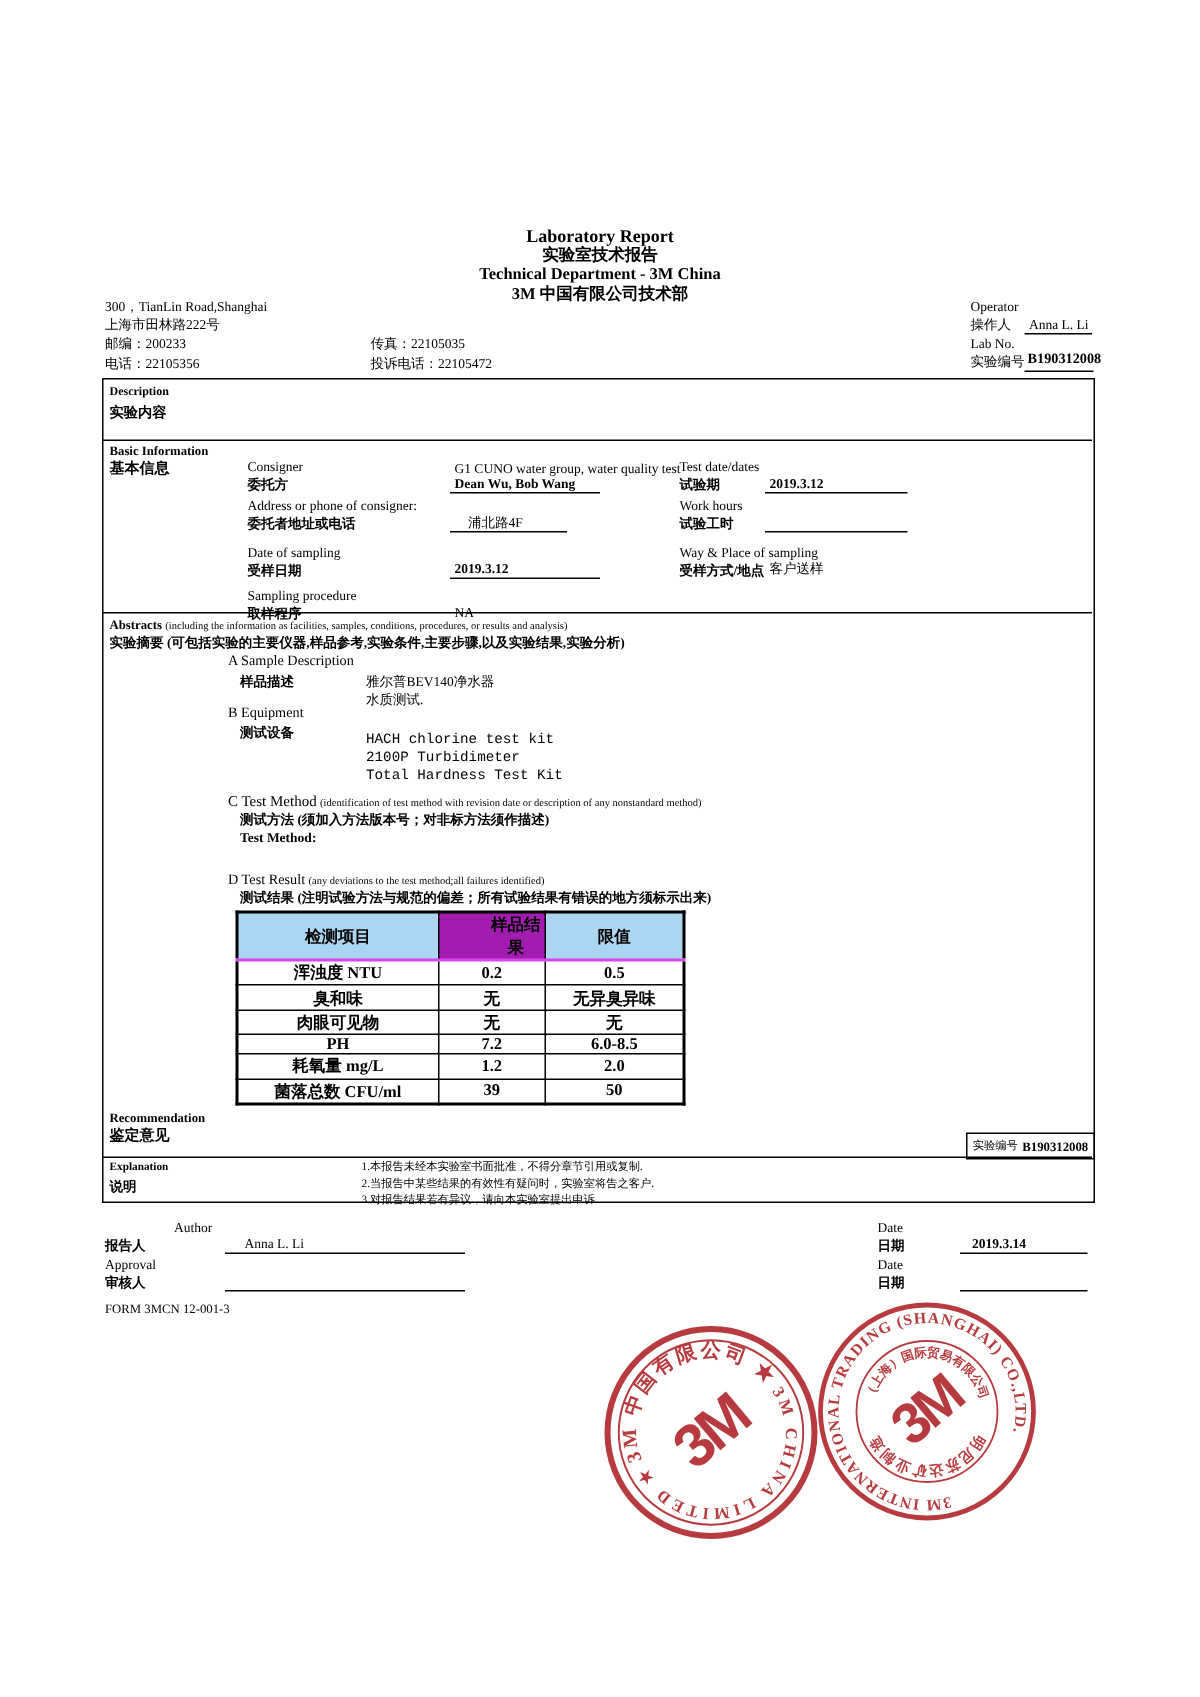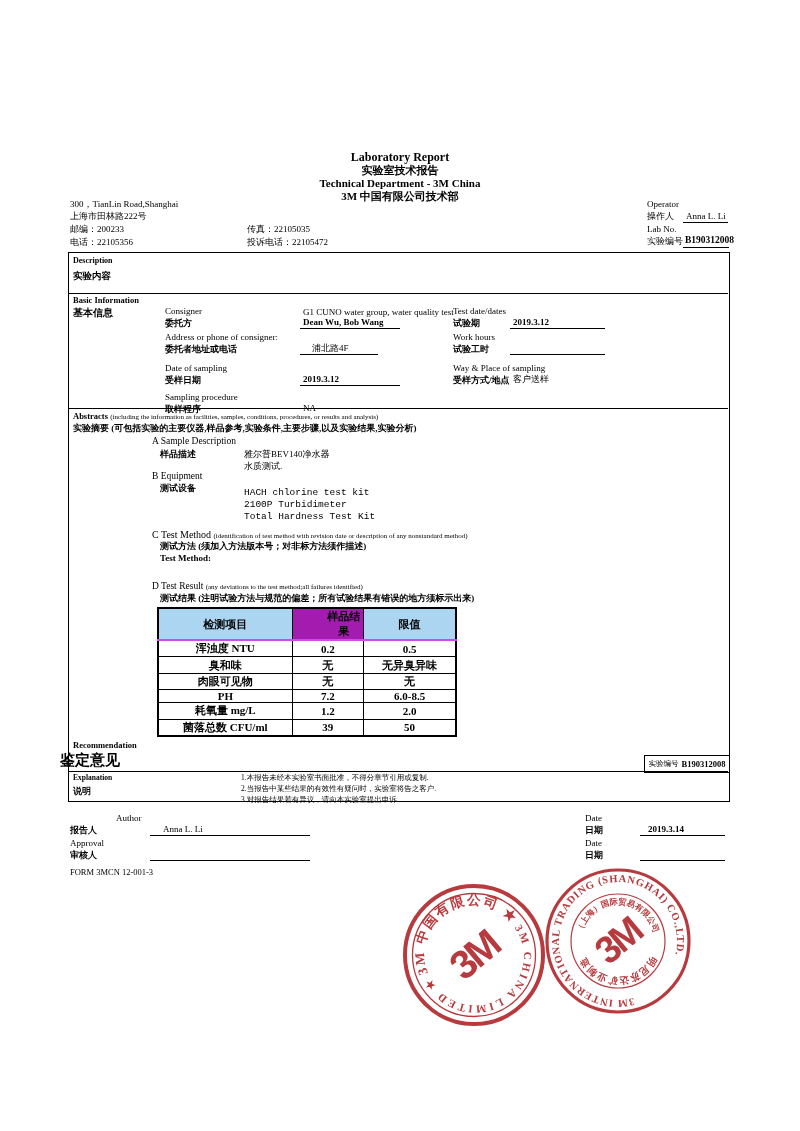--- a/index.html
+++ b/index.html
@@ -173,21 +173,21 @@
         <tr>
             <td>菌落总数 CFU/ml</td>
             <td>39</td>
             <td>50</td>
           </tr>
       </tbody>
     </table>
   </div>
 
   <div class="t b" style="left:73px;top:741px;font-size:8.5px;">Recommendation</div>
-  <div class="t b" style="left:60px;top:752px;font-size:15px;">鉴定意见</div>
+  <div class="t b" style="left:73px;top:752px;font-size:10px;">鉴定意见</div>
   <div class="labno-box" style="left:644px;top:755px;width:84px;height:16px;">
     <span>实验编号</span>
     <span class="b" style="font-size:8.5px;">B190312008</span>
   </div>
 
   <div class="t b" style="left:73px;top:774px;font-size:7.5px;">Explanation</div>
   <div class="t b" style="left:73px;top:786px;font-size:9px;">说明</div>
   <div class="t" style="left:241px;top:774px;font-size:7.5px;">1.本报告未经本实验室书面批准，不得分章节引用或复制.</div>
   <div class="t" style="left:241px;top:785px;font-size:7.5px;">2.当报告中某些结果的有效性有疑问时，实验室将告之客户.</div>
   <div class="t" style="left:241px;top:796px;font-size:7.5px;">3.对报告结果若有异议，请向本实验室提出申诉.</div>

